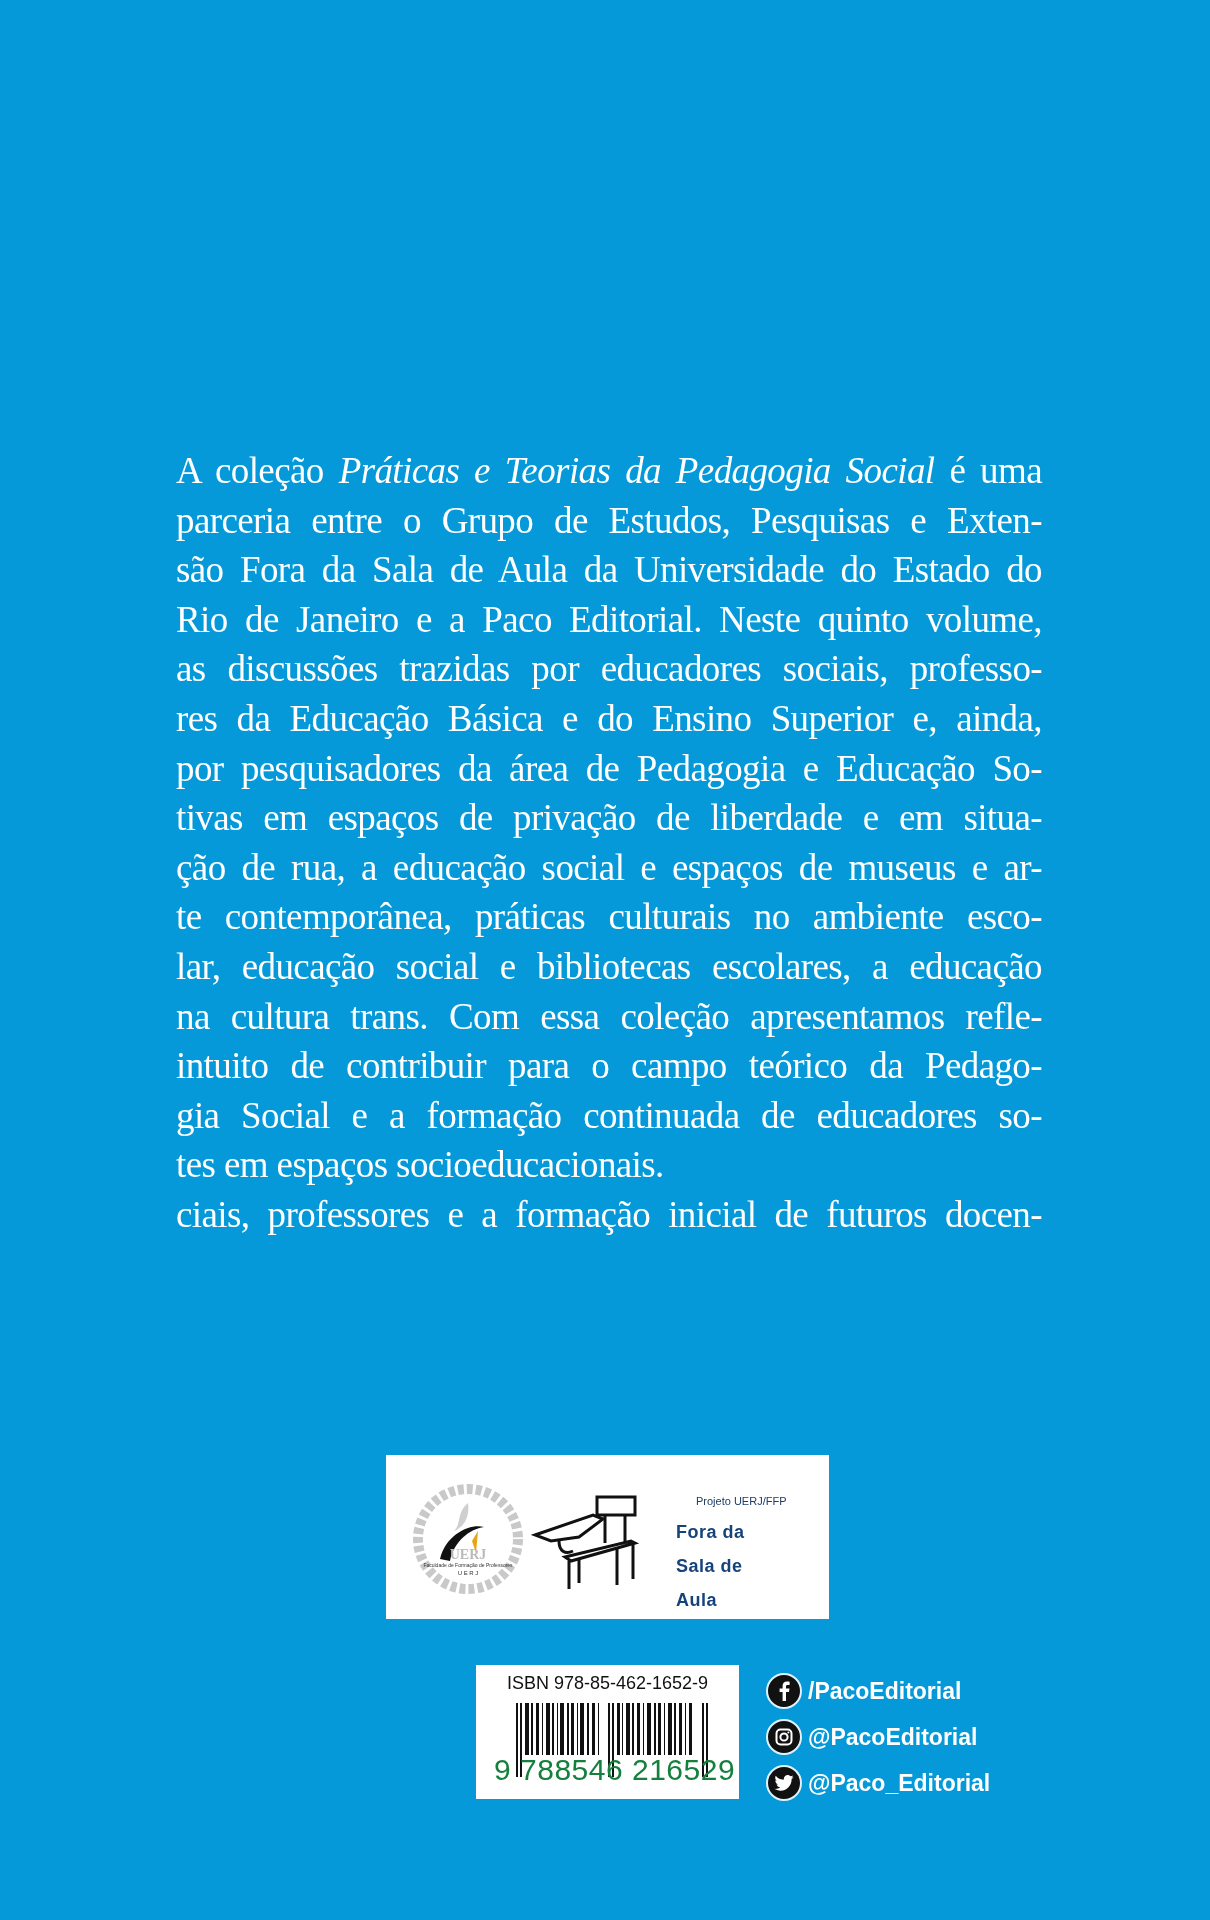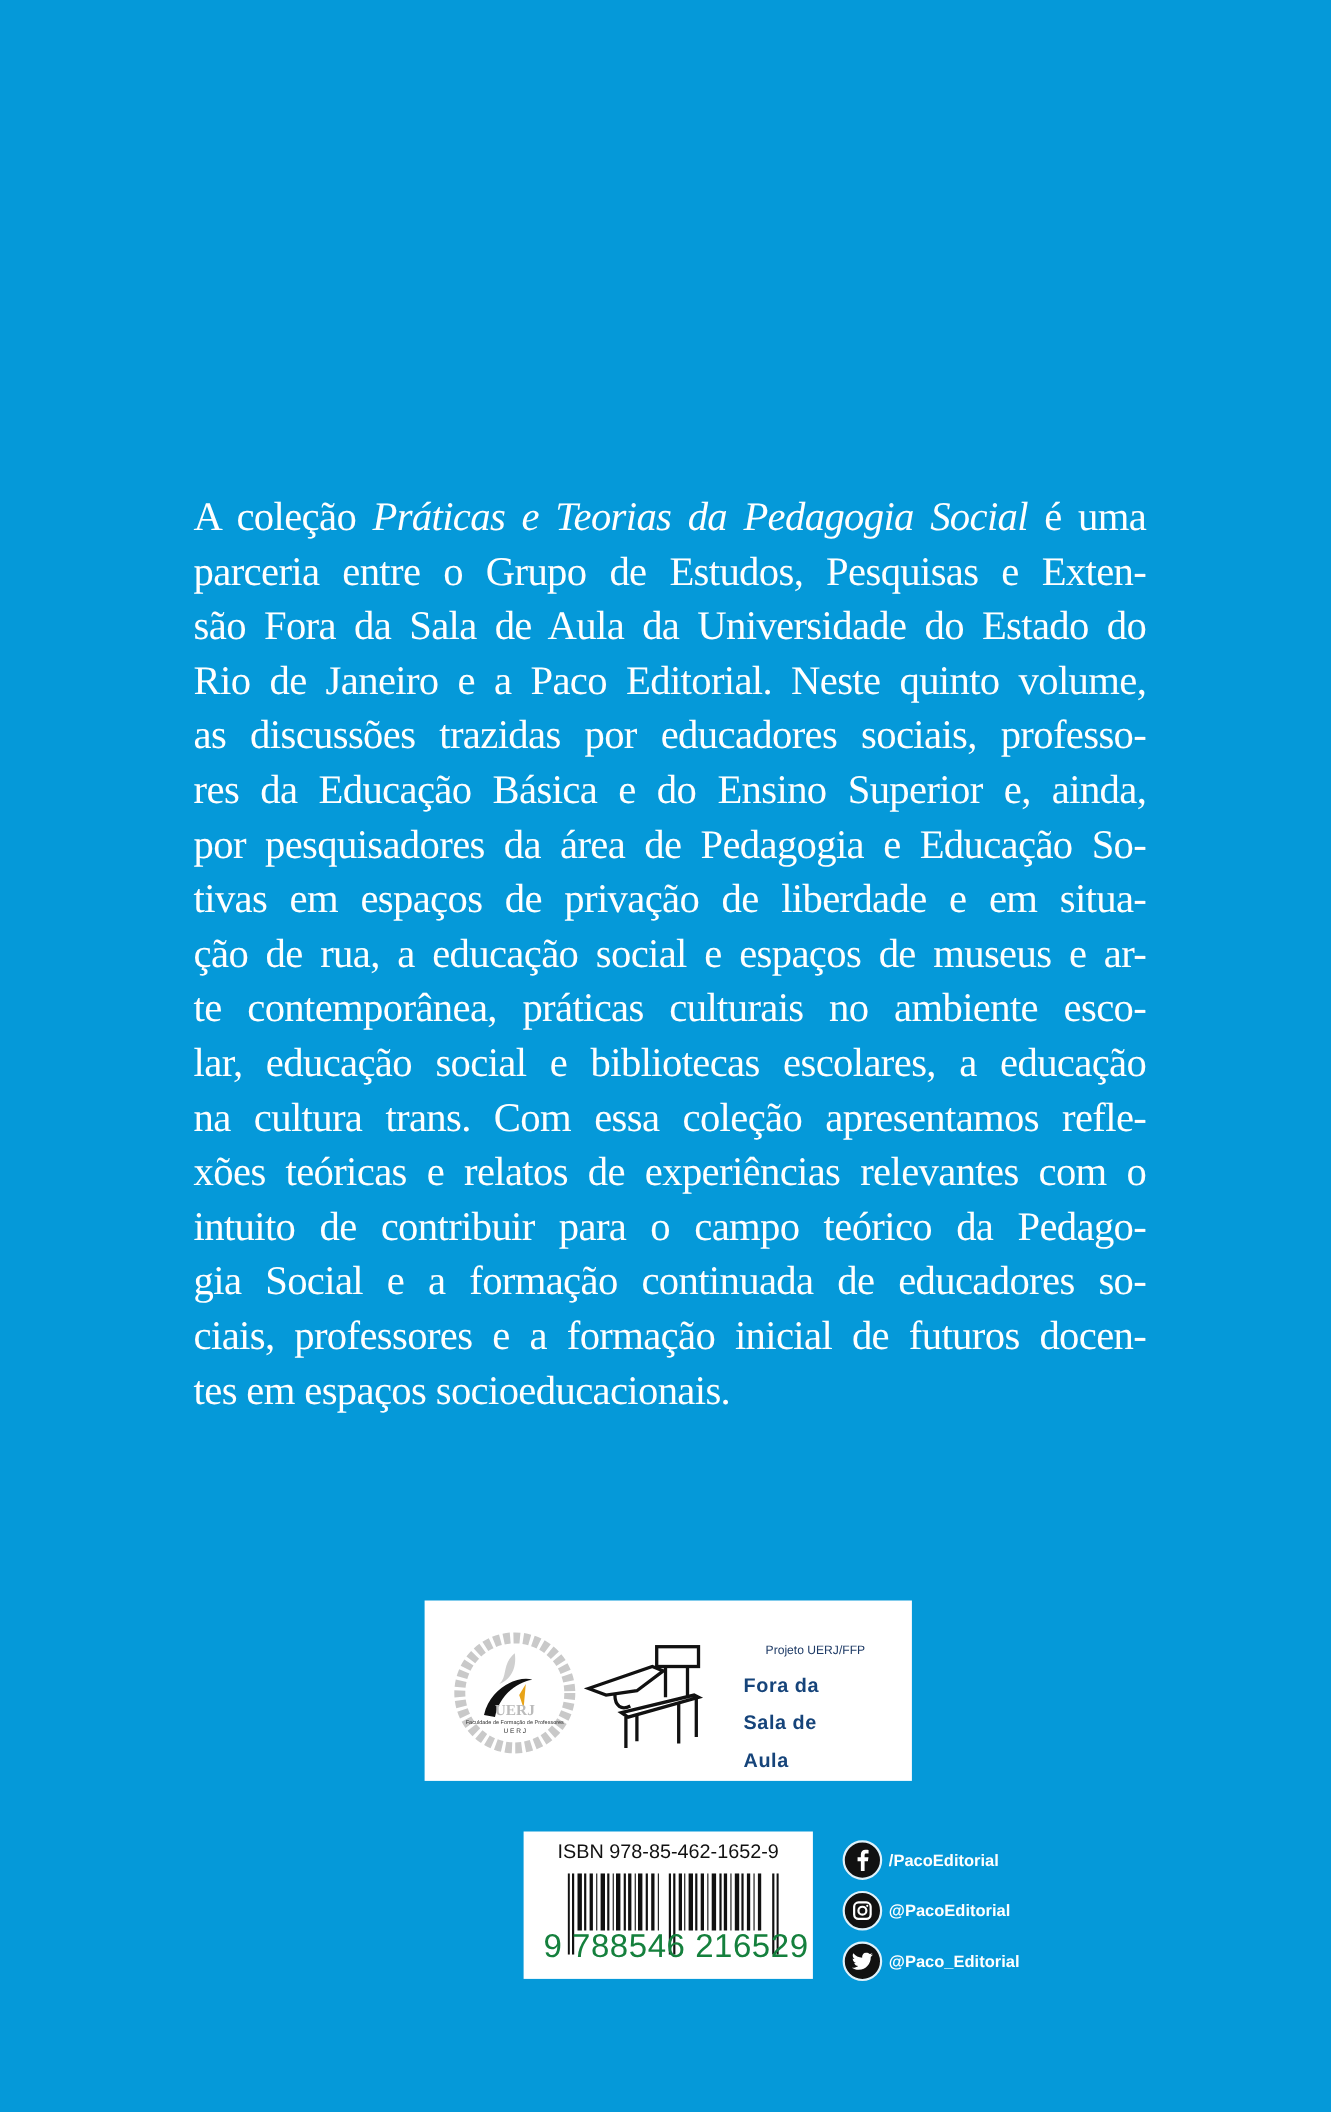--- a/index.html
+++ b/index.html
@@ -12,43 +12,42 @@
   .chair { position:absolute; left:145px; top:30px; width:112px; height:112px; }
   .proj { position:absolute; left:290px; top:40px; font-family:"Liberation Sans", sans-serif; font-size:11px; color:#1f3b66;padding-left:20px; }
   .fora { position:absolute; left:290px; top:60px; font-family:"Liberation Sans", sans-serif; font-weight:bold; font-size:18px; line-height:34px; color:#16447a; letter-spacing:0.5px; }
   .isbn-box { position:absolute; left:476px; top:1665px; width:263px; height:134px; background:#ffffff; }
   .isbn-text { position:absolute; top:8px; left:0; width:100%; text-align:center; font-family:"Liberation Sans", sans-serif; font-size:18px; color:#111; }
   .barcode { position:absolute; left:40px; top:38px; width:192px; height:74px; }
   .barnum { position:absolute; left:18px; top:88px; font-family:"Liberation Sans", sans-serif; font-size:30px; color:#15803d; letter-spacing:0.5px; }
   .social { position:absolute; left:766px; top:1668px; }
   .soc-row { display:flex; align-items:center; height:46px; }
   .soc-icon { width:36px; height:36px; border-radius:50%; background:#111; border:2px solid #dff2fb; box-sizing:border-box; display:flex; align-items:center; justify-content:center; margin-right:6px; }
-  .soc-label { font-family:"Liberation Sans", sans-serif; font-weight:bold; font-size:15px; color:#ffffff; }
+  .soc-label { font-family:"Liberation Sans", sans-serif; font-weight:bold; font-size:23px; color:#ffffff; }
 </style>
 </head>
 <body>
 
 <div class="blurb">
   <span class="line"><span>A coleção </span><i>Práticas e Teorias da Pedagogia Social</i><span> é uma</span></span>
   <span class="line">parceria entre o Grupo de Estudos, Pesquisas e Exten-</span>
   <span class="line">são Fora da Sala de Aula da Universidade do Estado do</span>
   <span class="line">Rio de Janeiro e a Paco Editorial. Neste quinto volume,</span>
   <span class="line">as discussões trazidas por educadores sociais, professo-</span>
   <span class="line">res da Educação Básica e do Ensino Superior e, ainda,</span>
   <span class="line">por pesquisadores da área de Pedagogia e Educação So-</span>
   <span class="line">tivas em espaços de privação de liberdade e em situa-</span>
   <span class="line">ção de rua, a educação social e espaços de museus e ar-</span>
   <span class="line">te contemporânea, práticas culturais no ambiente esco-</span>
   <span class="line">lar, educação social e bibliotecas escolares, a educação</span>
   <span class="line">na cultura trans. Com essa coleção apresentamos refle-</span>
-  <span class="line">xões teóricas e relatos de experiências relevantes com o</span>
   <span class="line">intuito de contribuir para o campo teórico da Pedago-</span>
   <span class="line">gia Social e a formação continuada de educadores so-</span>
+  <span class="line last">tes em espaços socioeducacionais.</span>
   <span class="line">ciais, professores e a formação inicial de futuros docen-</span>
-  <span class="line last">tes em espaços socioeducacionais.</span>
 </div>
 
 <div class="logo-box">
   <svg class="seal" viewBox="0 0 112 112">
     <circle cx="56" cy="56" r="50" fill="none" stroke="#c9c9c9" stroke-width="10" stroke-dasharray="6 3"></circle>
     <path d="M56 20 C44 30 50 40 42 48 C52 44 58 34 56 20Z" fill="#cfcfcf"></path>
     <path d="M28 76 C34 50 60 40 72 44 C58 46 42 58 38 78Z" fill="#111"></path>
     <path d="M60 58 L66 48 L64 70 Z" fill="#e8a317"></path>
     <text x="56" y="76" font-family="Liberation Serif, serif" font-size="14" fill="#bbb" text-anchor="middle" font-weight="bold">UERJ</text>
     <text x="56" y="84" font-family="Liberation Sans, sans-serif" font-size="5" fill="#333" text-anchor="middle">Faculdade de Formação de Professores</text>

